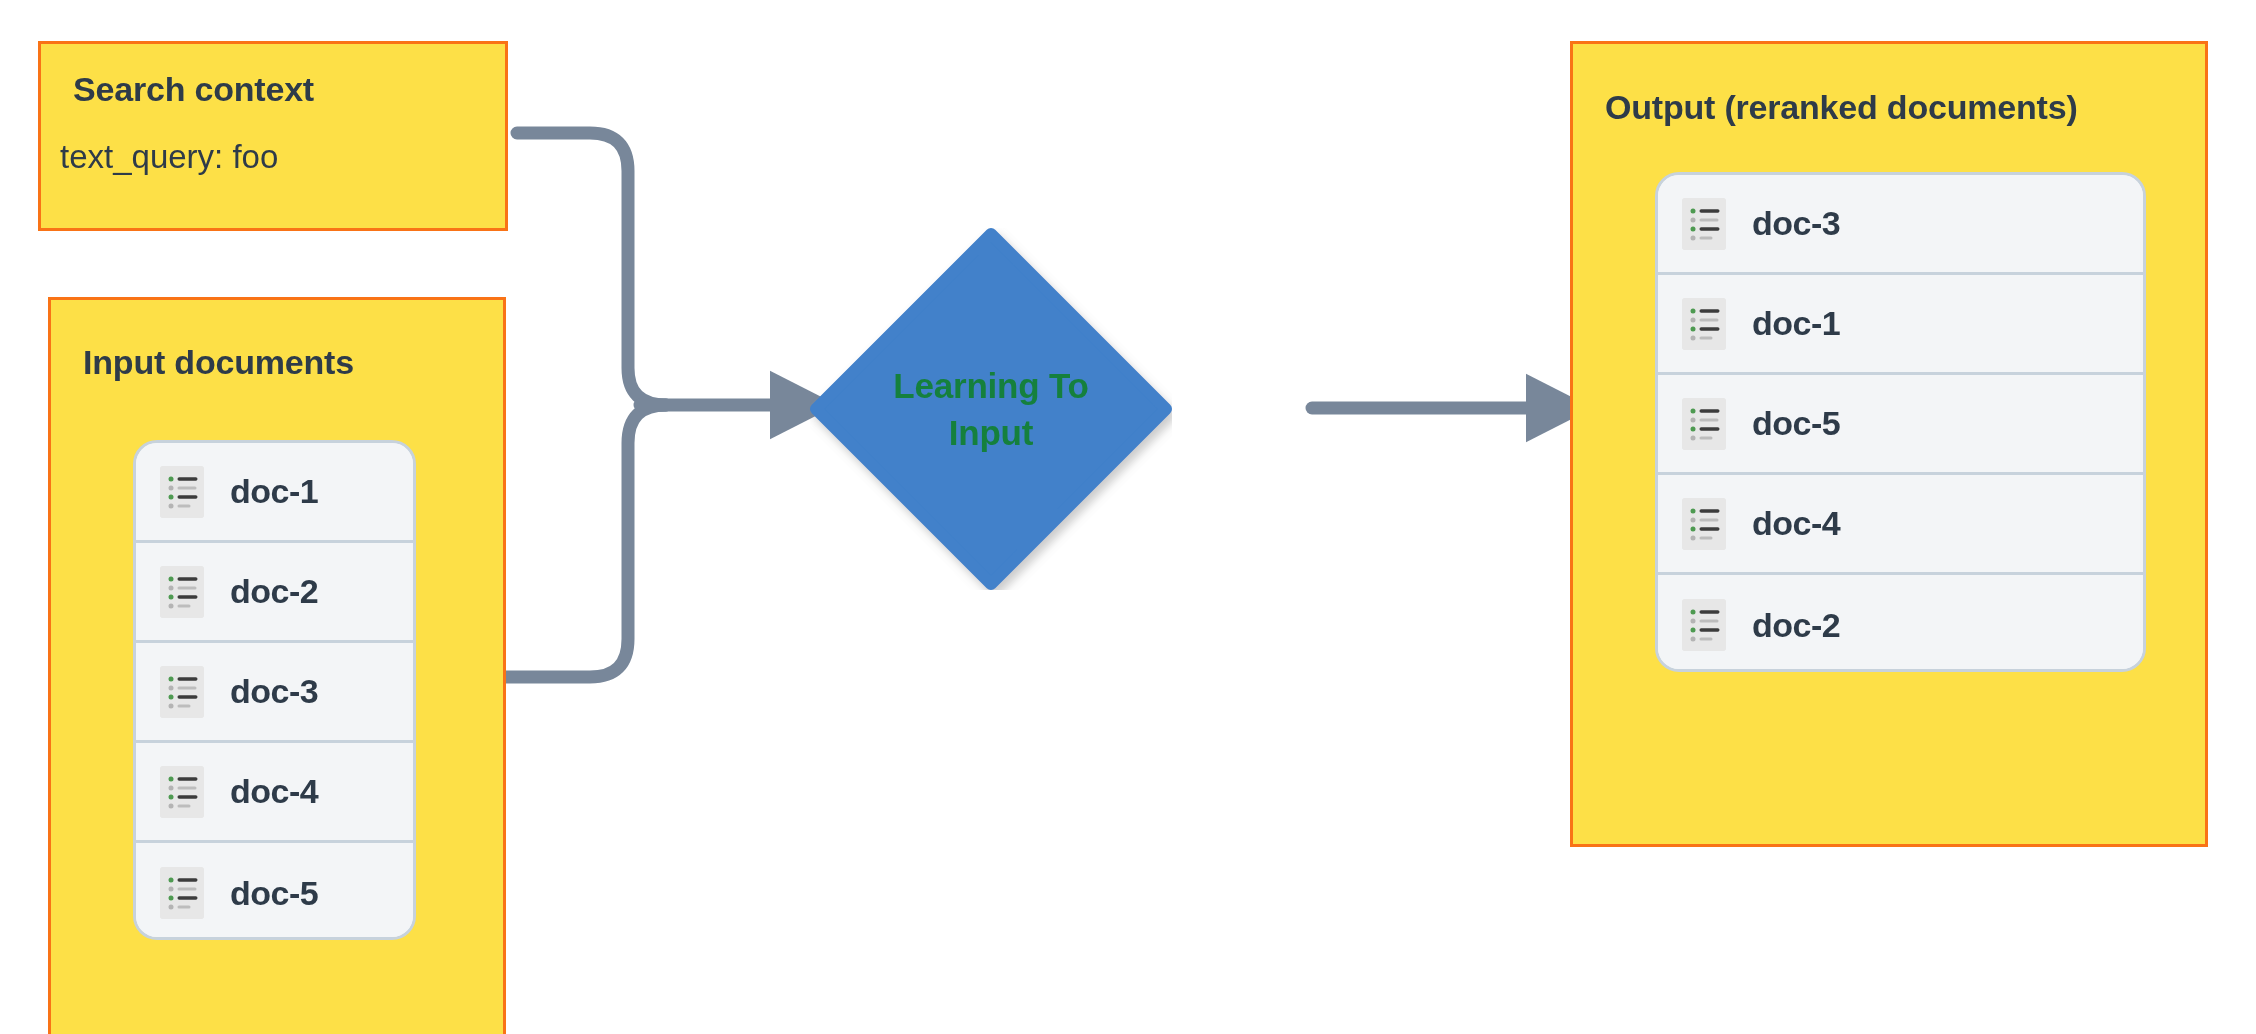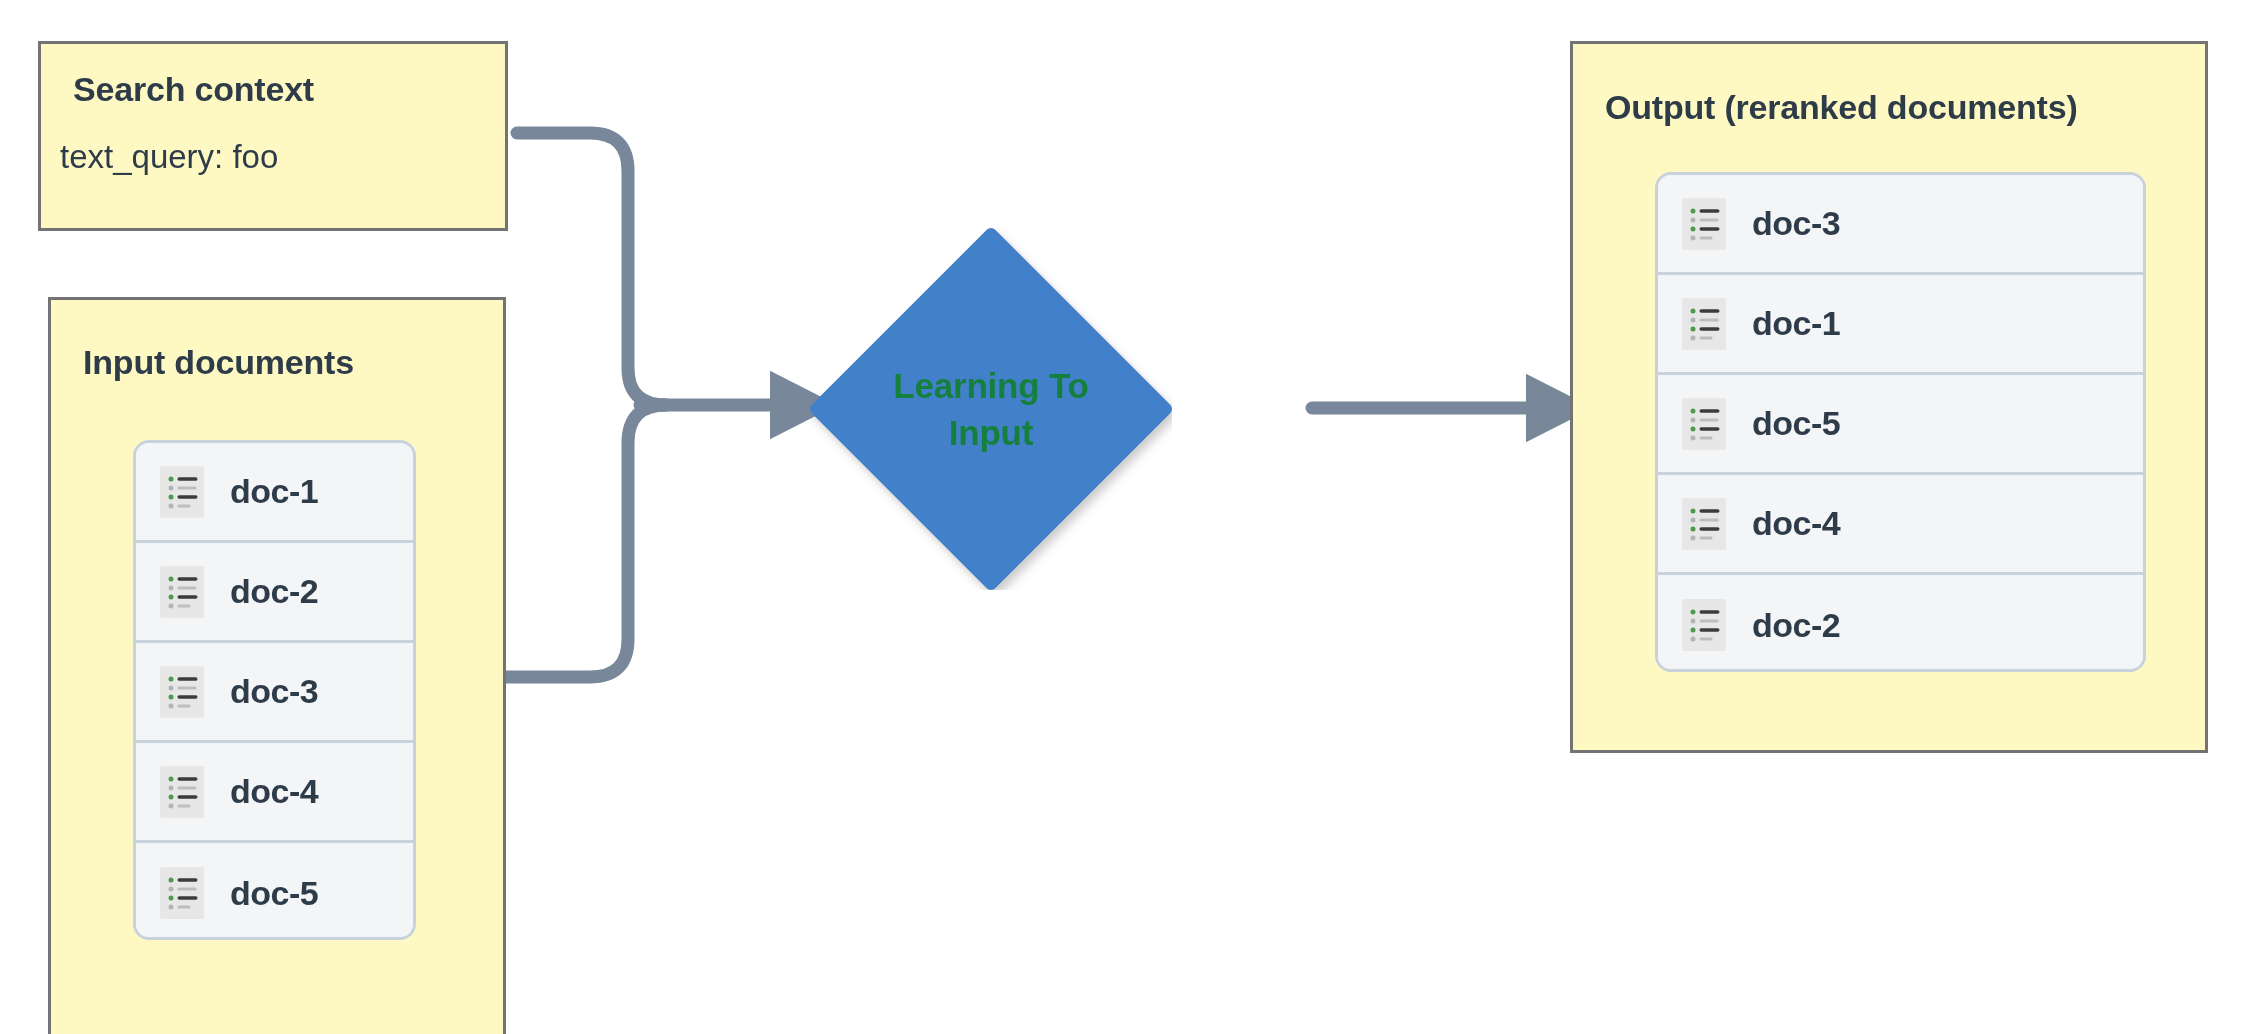--- a/index.html
+++ b/index.html
@@ -17,22 +17,22 @@
     position: relative;
     width: 2256px;
     height: 1034px;
     background: #ffffff;
     overflow: hidden;
   }
 
   
   .panel {
     position: absolute;
-    background: #fef9c3;
-    border: 3px solid #737373;
+    background: #fde047;
+    border: 3px solid #f97316;
     box-sizing: border-box;
   }
   .panel-title {
     position: absolute;
     font-weight: bold;
     color: #2e3b49;
     letter-spacing: -0.2px;
     white-space: nowrap;
   }
   .panel-subtext {
@@ -71,34 +71,34 @@
     left: 32px;
     top: 43px;
     font-size: 34px;
   }
 
   
   #output-panel {
     left: 1570px;
     top: 41px;
     width: 638px;
-    height: 712px;
+    height: 806px;
     padding-left: 19px;
   }
   #output-title {
     left: 32px;
     top: 44px;
     font-size: 34px;
   }
 
   
   .doc-list {
     position: absolute;
     border: 3px solid #c7d2dc;
-    border-radius: 16px;
+    border-radius: 24px;
     box-sizing: border-box;
     background: #f3f5f7;
     overflow: hidden;
   }
   #input-doc-list {
     left: 82px;
     top: 140px;
     width: 283px;
     height: 500px;
   }

